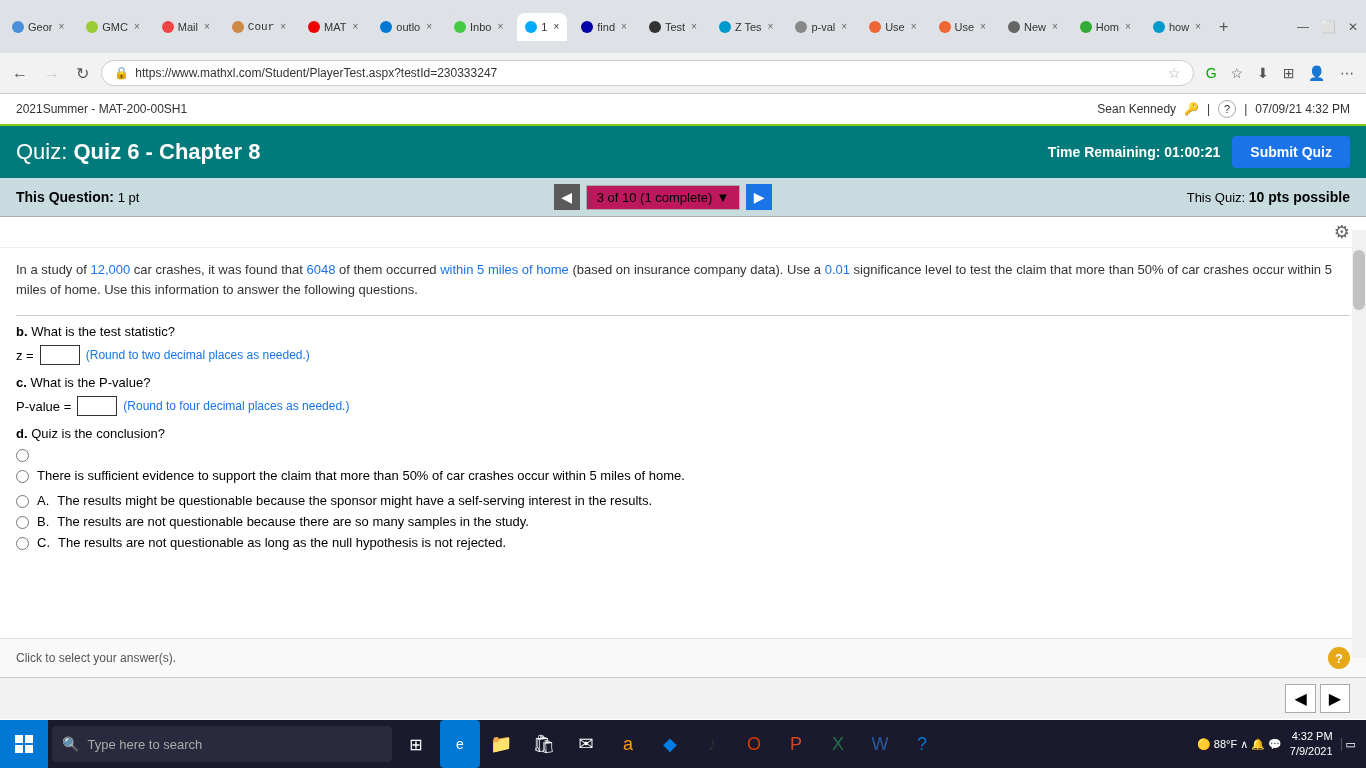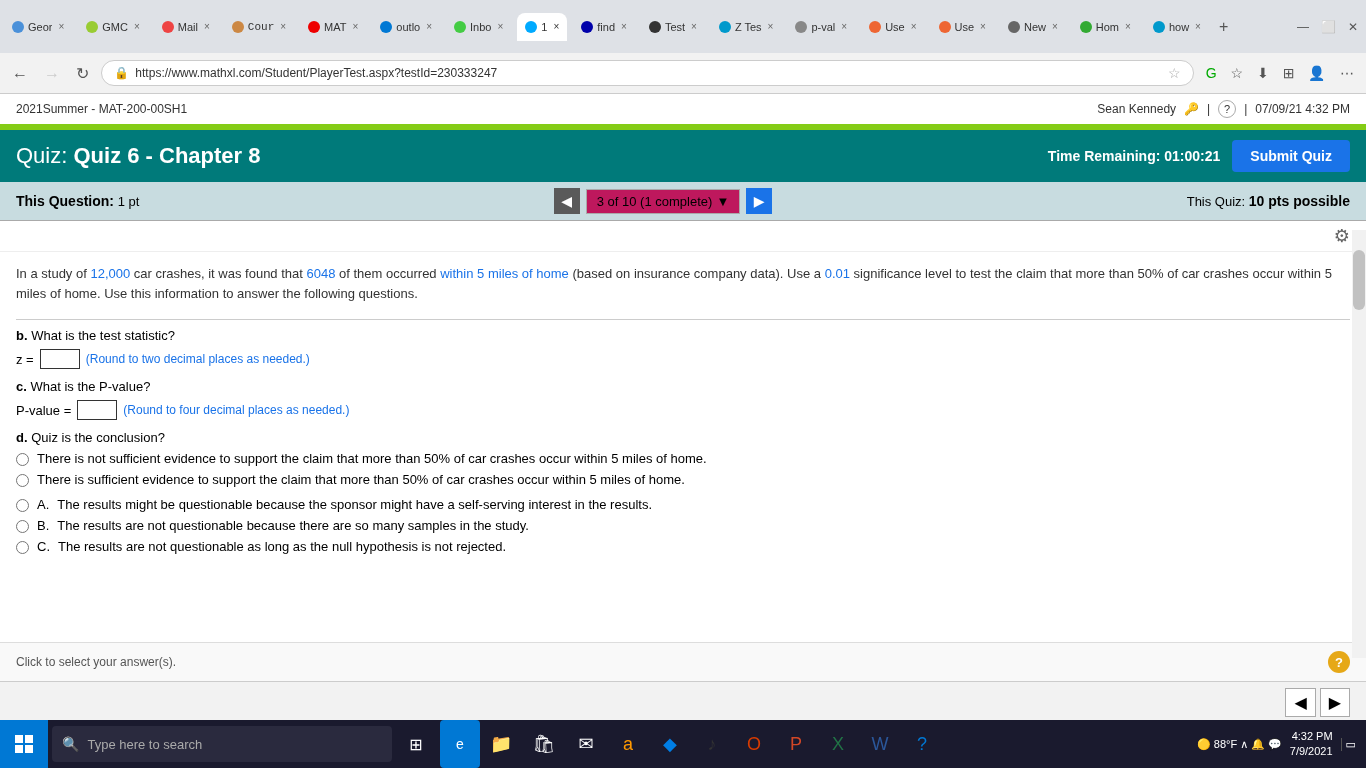--- a/index.html
+++ b/index.html
@@ -12,21 +12,21 @@
     .tab.active { background: #fff; }
     .tab-close { font-size: 10px; color: #666; margin-left: 2px; }
     .browser-controls { display: flex; align-items: center; height: 40px; padding: 0 8px; gap: 8px; background: #f2f2f2; }
     .nav-btn { background: none; border: none; cursor: pointer; font-size: 16px; color: #555; padding: 4px; }
     .address-bar { flex: 1; display: flex; align-items: center; background: #fff; border: 1px solid #ccc; border-radius: 20px; padding: 4px 12px; gap: 6px; }
     .address-text { flex: 1; font-size: 12px; color: #333; }
     .browser-actions { display: flex; gap: 6px; align-items: center; }
     .browser-action-btn { background: none; border: none; cursor: pointer; font-size: 14px; color: #555; padding: 4px; }
 
     
-    .app-header { background: #fff; padding: 6px 16px; display: flex; justify-content: space-between; align-items: center; border-bottom: 6px solid #84cc16; font-size: 12px; color: #333; }
+    .app-header { background: #fff; padding: 6px 16px; display: flex; justify-content: space-between; align-items: center; border-bottom: 2px solid #84cc16; font-size: 12px; color: #333; }
     .quiz-title-bar { background: #007a7a; padding: 10px 16px; display: flex; justify-content: space-between; align-items: center; }
     .quiz-title { font-size: 22px; color: #fff; }
     .quiz-title span { font-weight: normal; }
     .quiz-title strong { font-weight: bold; }
     .quiz-right { display: flex; align-items: center; gap: 12px; }
     .time-remaining { color: #ffd700; font-size: 14px; font-weight: bold; }
     .time-remaining span { color: #fff; }
     .submit-btn { background: #1a73e8; color: #fff; border: none; padding: 8px 18px; font-size: 14px; border-radius: 4px; cursor: pointer; font-weight: bold; }
 
     
@@ -269,21 +269,20 @@
     </div>
   </div>
 
   <div class="sub-question">
     <p>
       <span class="sub-label">d.</span>
       <span>Quiz is the conclusion?</span>
     </p>
     <div class="radio-option">
       <input type="radio" name="part_d" style="">
-      <label>There is not sufficient evidence to support the claim that more than 50% of car crashes occur within 5 miles of home.</label>
     </div>
     <div class="radio-option">
       <input type="radio" name="part_d" style="">
       <label>There is sufficient evidence to support the claim that more than 50% of car crashes occur within 5 miles of home.</label>
     </div>
   </div>
 
   <div class="sub-question">
     <div class="radio-option">
       <input type="radio" name="part_e" style="">

